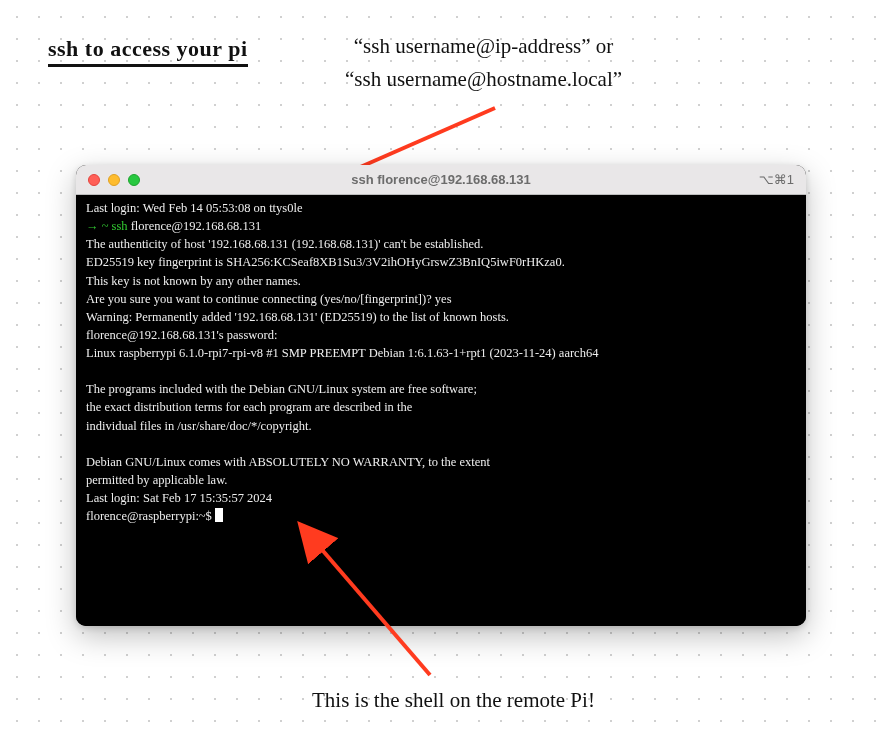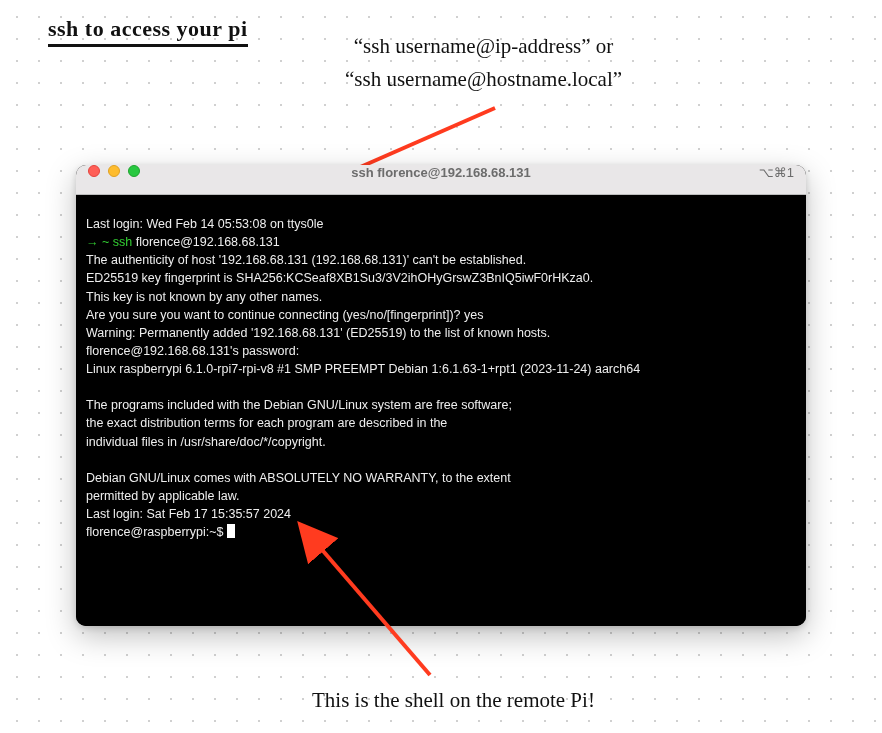--- a/index.html
+++ b/index.html
@@ -9,21 +9,21 @@
     background: #ffffff;
     background-image: radial-gradient(circle, #d0d0d0 1px, transparent 1px);
     background-size: 22px 22px;
     background-position: 6px 6px;
     font-family: "Comic Sans MS", "Segoe Script", cursive;
     position: relative;
     overflow: hidden;
   }
   .heading {
     position: absolute;
-    top: 16px;
+    top: 36px;
     left: 48px;
     font-size: 22px;
     font-weight: bold;
     color: #111;
     border-bottom: 3px solid #111;
     padding-bottom: 2px;
     letter-spacing: 0.5px;
   }
   .annot-top {
     position: absolute;
@@ -52,21 +52,21 @@
     overflow: hidden;
     box-shadow: 0 10px 30px rgba(0,0,0,0.25), 0 2px 6px rgba(0,0,0,0.15);
     background: #000;
     display: flex;
     flex-direction: column;
   }
   .titlebar {
     height: 30px;
     background: #e9e7e8;
     display: flex;
-    align-items: flex-start;
+    align-items: center;
     position: relative;
     border-bottom: 1px solid #bdbdbd;
     flex-shrink: 0;
   }
   .traffic {
     display: flex;
     gap: 8px;
     margin-left: 12px;
   }
   .dot { width: 12px; height: 12px; border-radius: 50%; }
@@ -85,24 +85,24 @@
   .shortcut {
     position: absolute;
     right: 12px;
     font-family: -apple-system, "Helvetica Neue", Arial, sans-serif;
     font-size: 13px;
     color: #6c6c6c;
   }
   .term-body {
     background: #000;
     color: #fff;
-    font-family: Liberation Sans, sans-serif;
+    font-family: Liberation Serif, serif;
     font-size: 12.5px;
     line-height: 1.45;
-    padding: 20px 10px 10px 10px;
+    padding: 4px 10px 10px 10px;
     white-space: pre;
     flex: 1;
     overflow: hidden;
   }
   .term-body .g { color:#32cd32; }
   .term-body .w { color:#eeeeee; }
   .cursor {
     display: inline-block;
     width: 8px;
     height: 14px;

